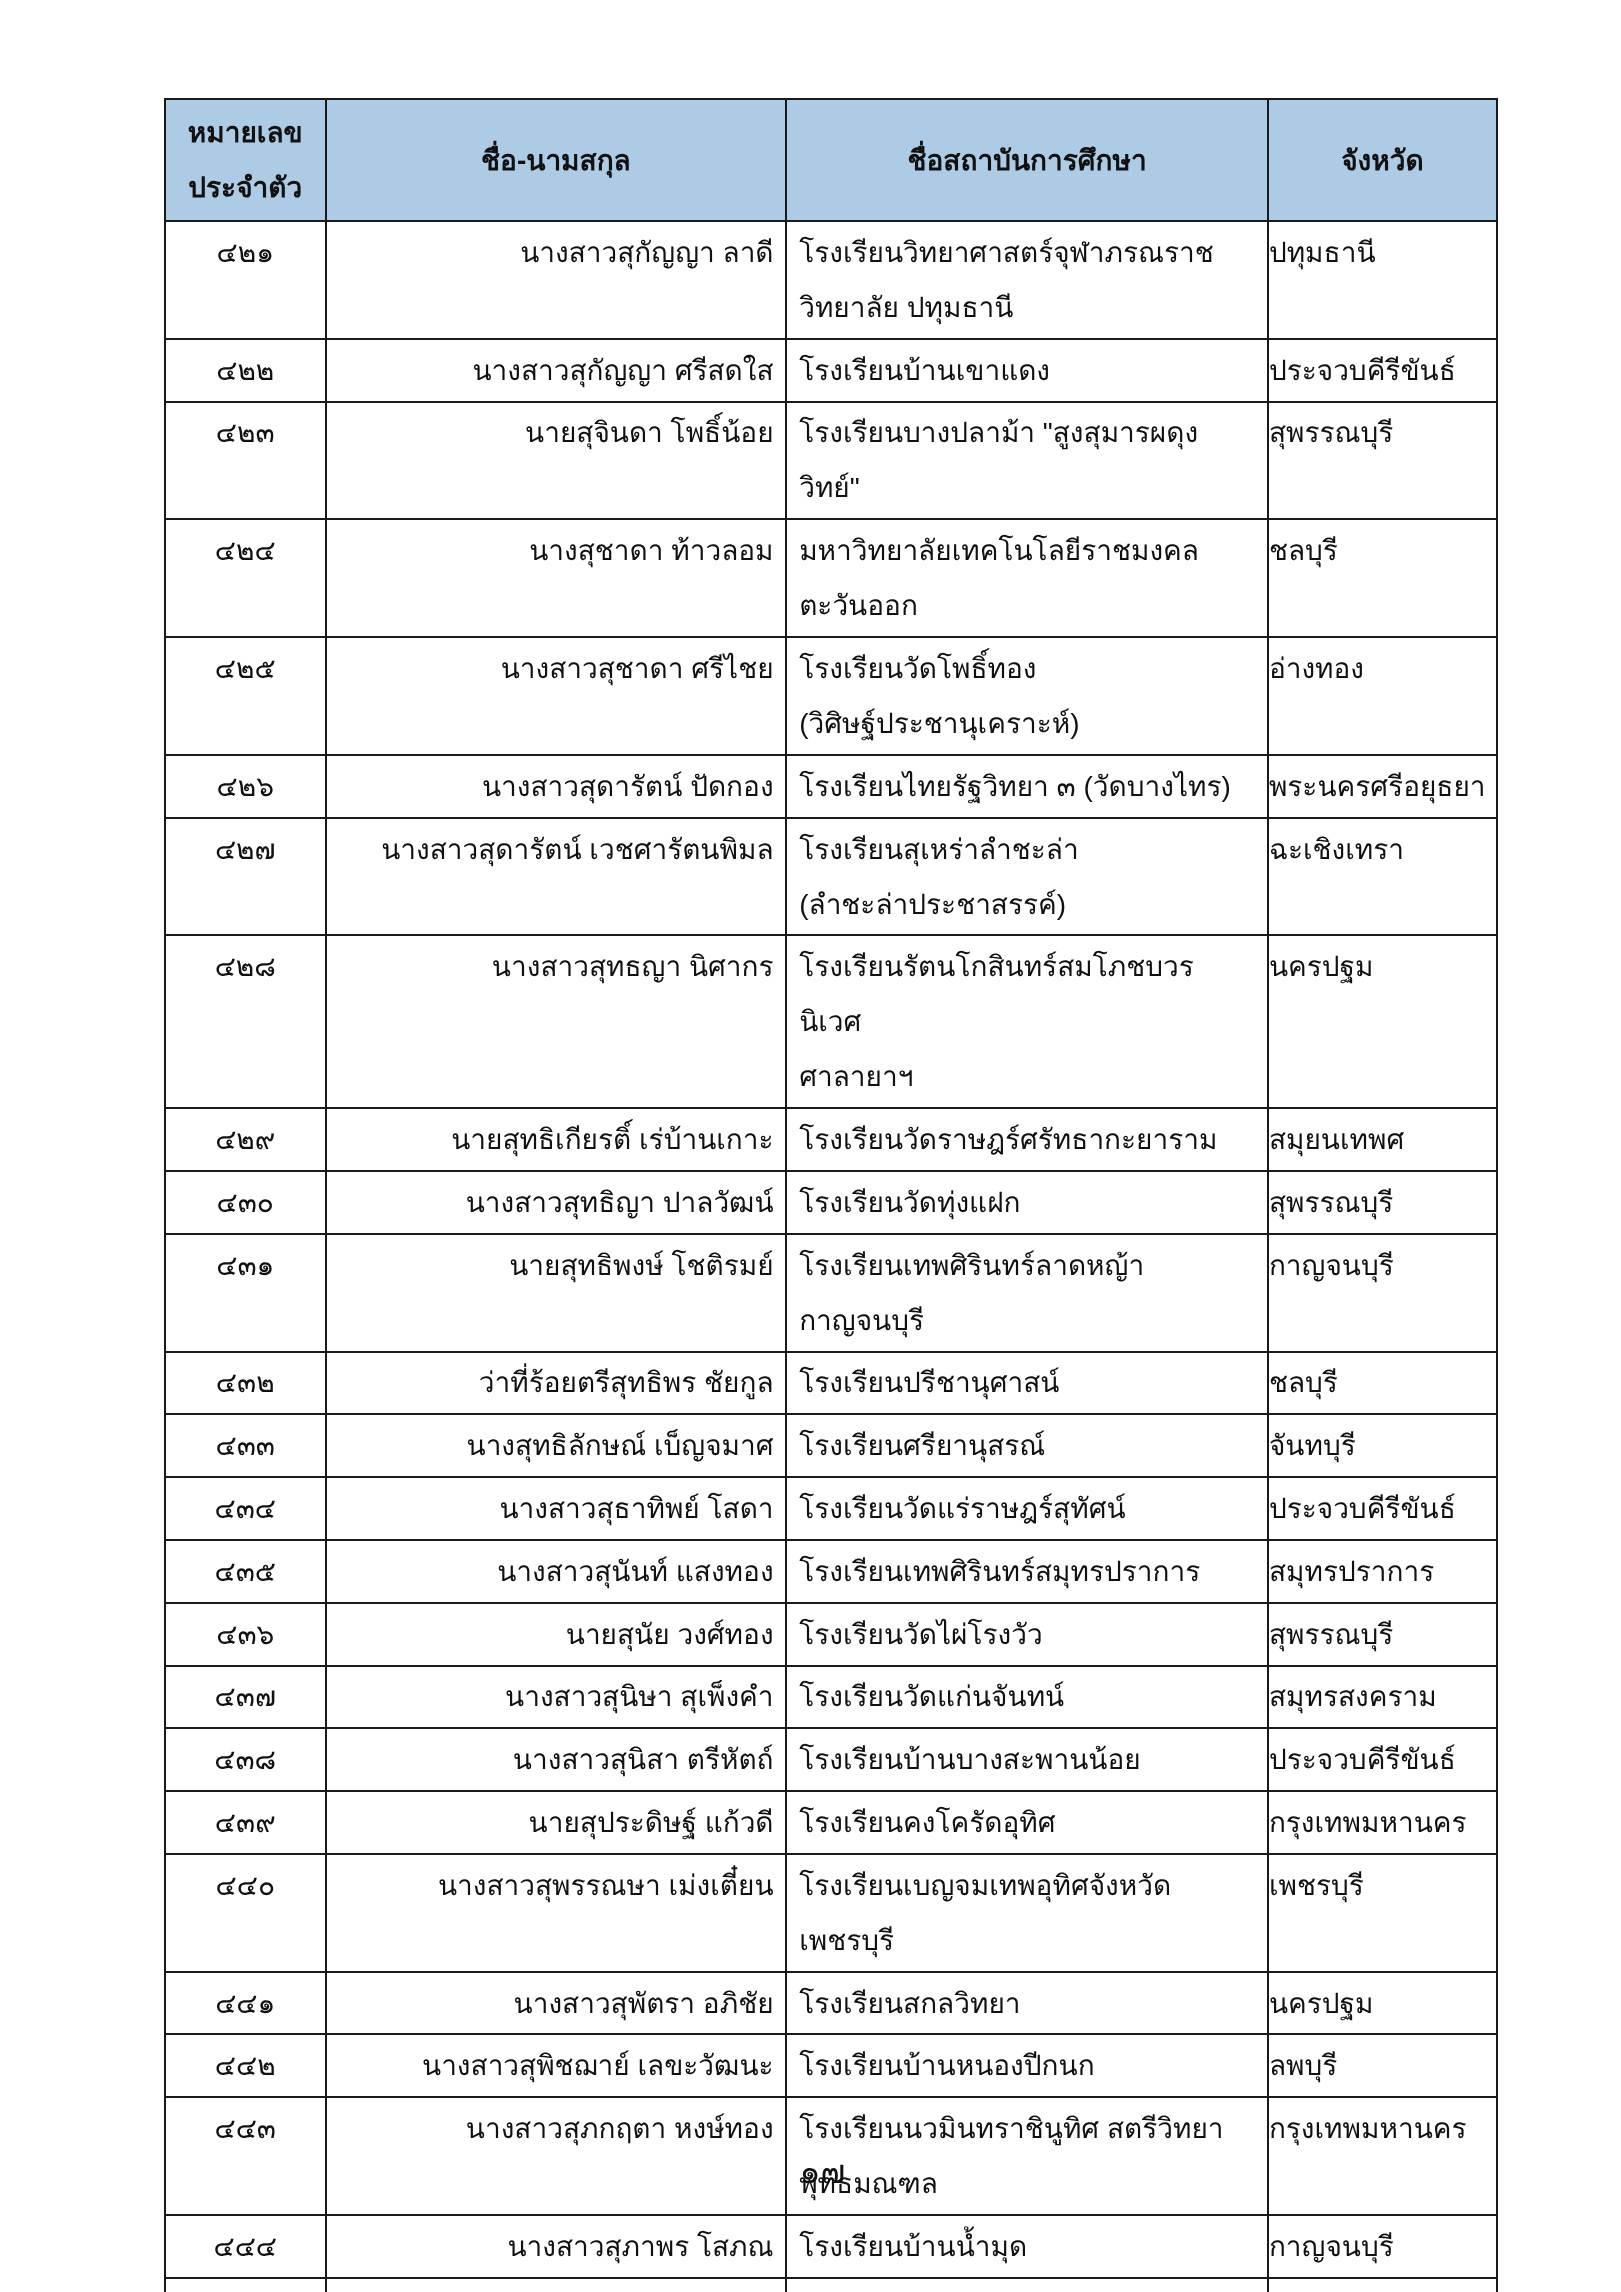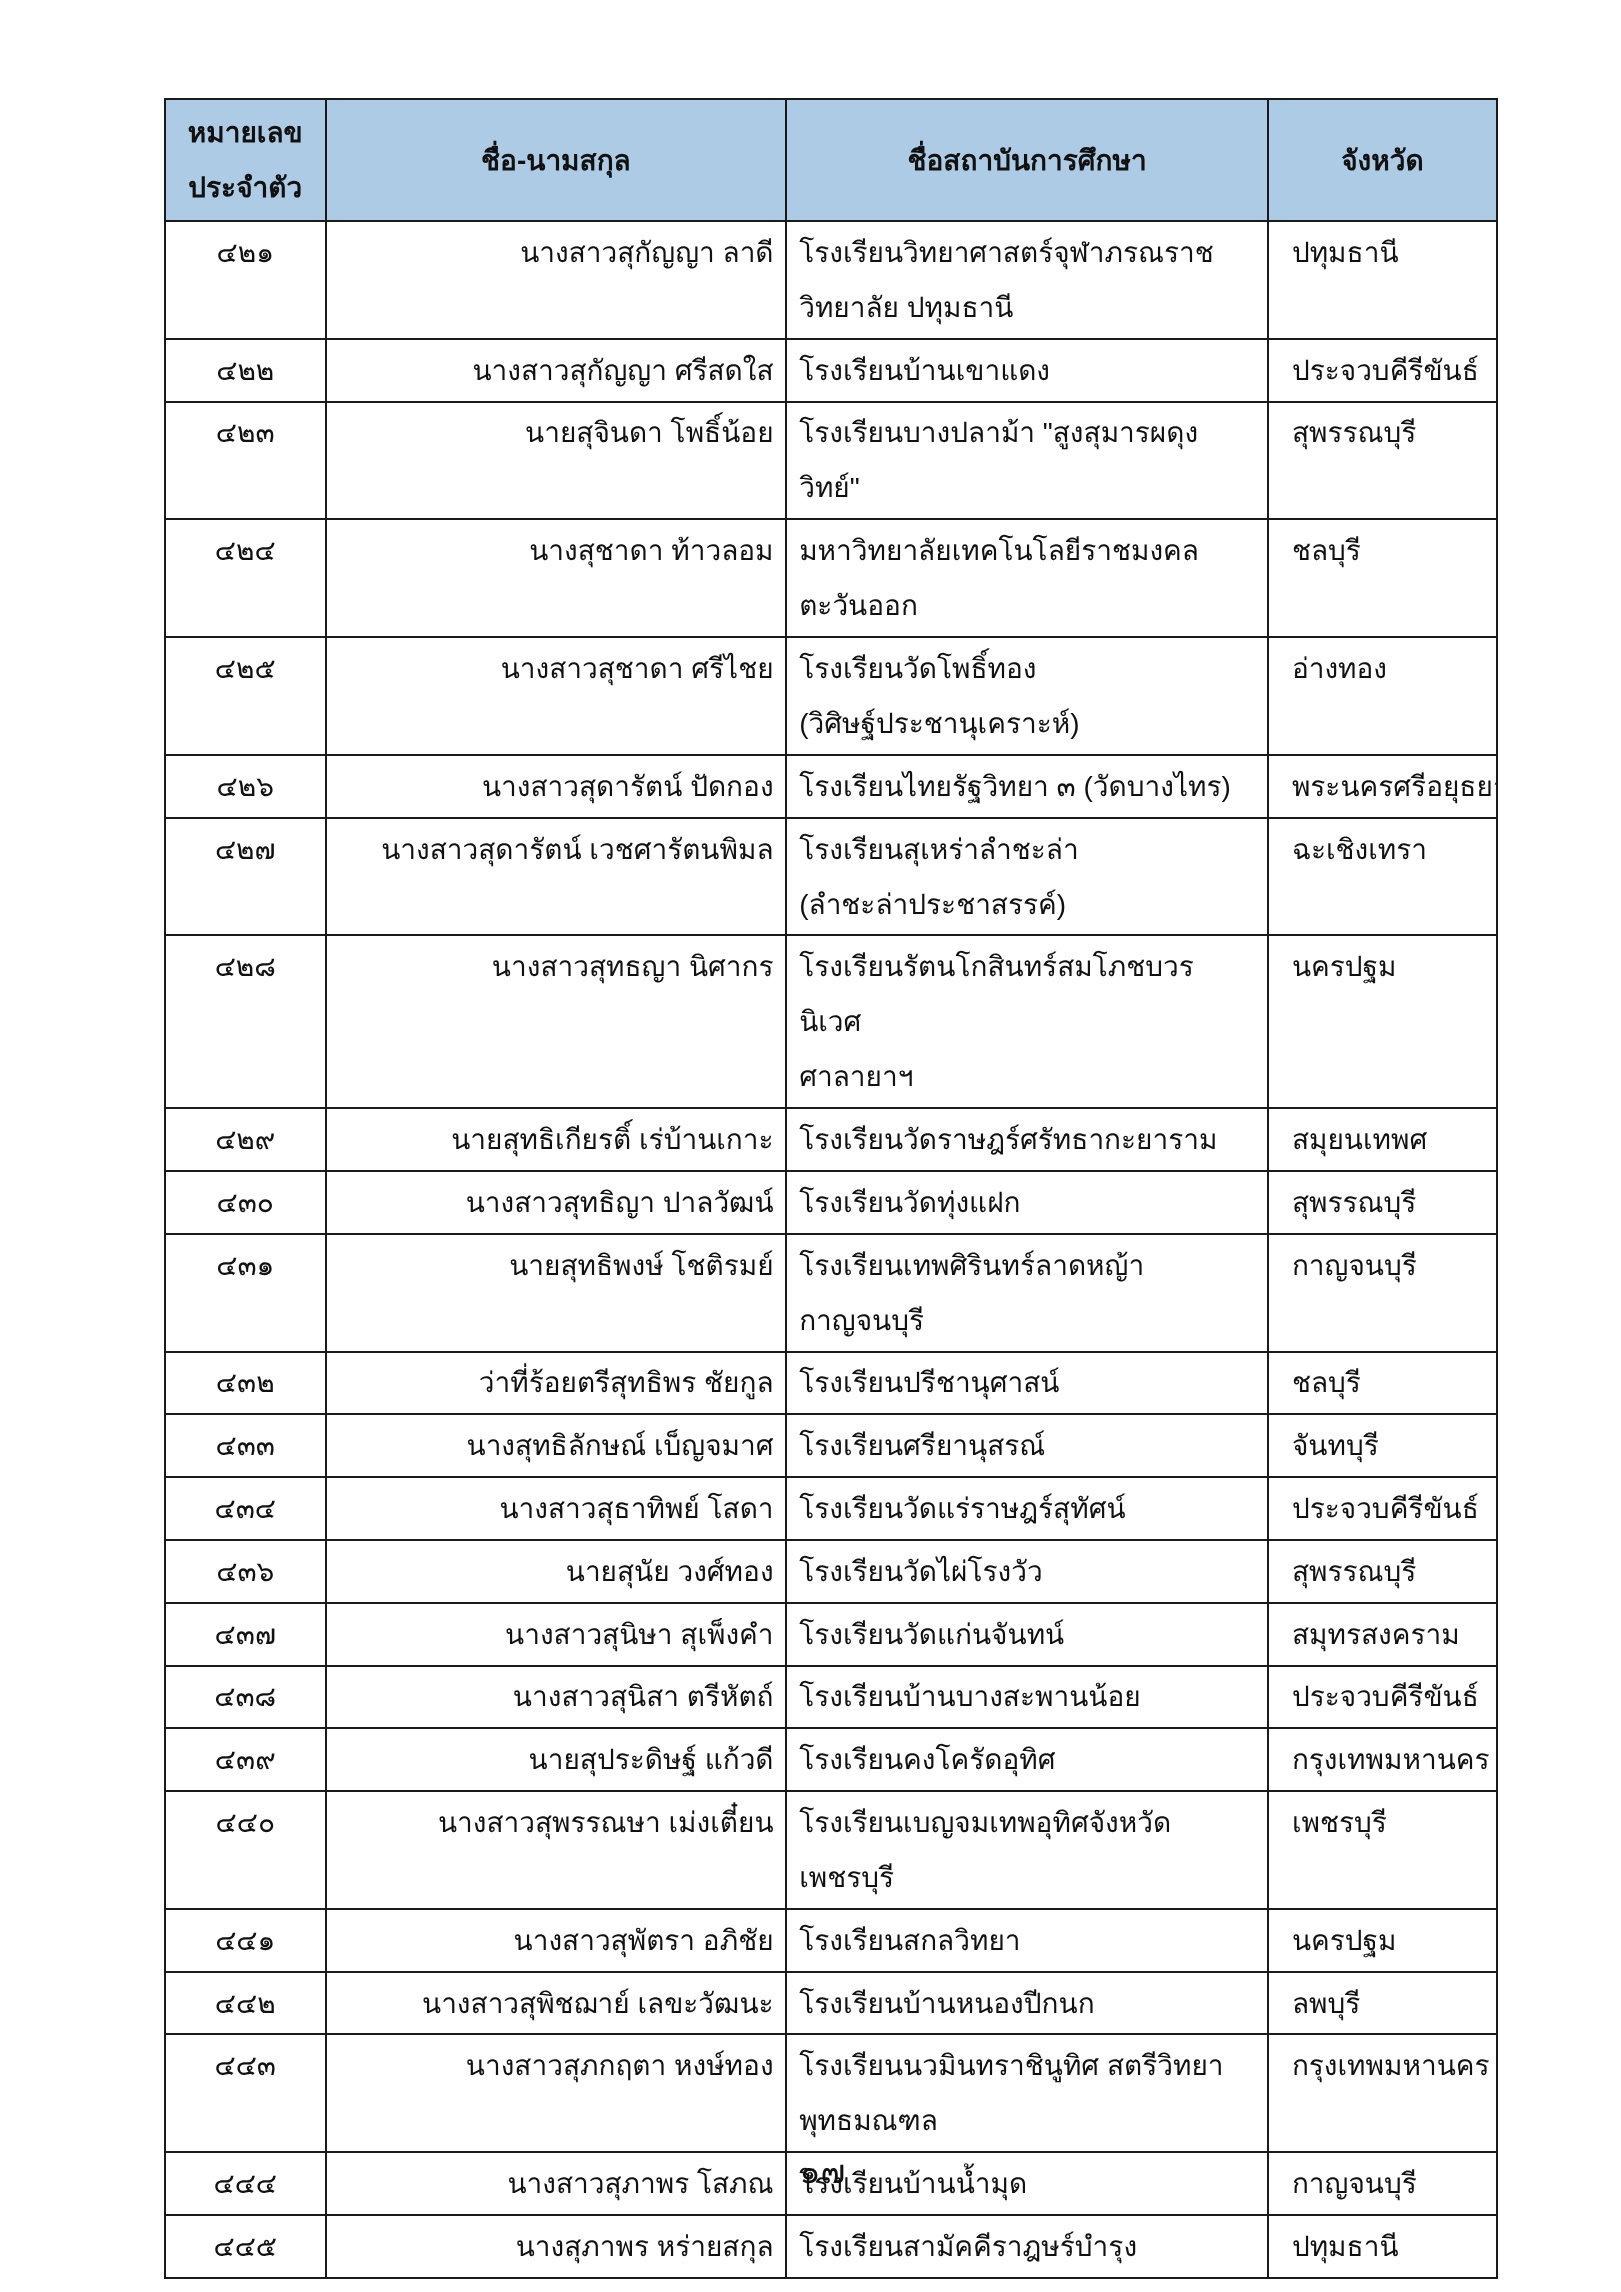--- a/index.html
+++ b/index.html
@@ -43,21 +43,21 @@
     padding:2px 9.8px;
   }
   tbody td{
     vertical-align:top;
     line-height:55px;
     padding:2.9px 11.8px;
   }
   td.c-id{text-align:center;padding:2.9px 3.9px;margin-left:32px;}
   td.c-name{text-align:right;}
   td.c-inst{text-align:left;margin-top:12px;}
-  td.c-prov{text-align:left;padding-left:23px;}
+  td.c-prov{text-align:left;padding-left:0;}
   .page-number{
     position:absolute;
     left:0;top:2145px;width:1621px;
     text-align:center;
     font-size:33px;
     color:#111;
   }
 </style>
 </head>
 <body>
@@ -179,20 +179,26 @@
     <td class="c-prov">จันทบุรี</td>
   </tr>
 
   <tr>
     <td class="c-id">๔๓๔</td>
     <td class="c-name">นางสาวสุธาทิพย์   โสดา</td>
     <td class="c-inst">โรงเรียนวัดแร่ราษฎร์สุทัศน์</td>
     <td class="c-prov">ประจวบคีรีขันธ์</td>
   </tr>
 
+  <tr>
+    <td class="c-id">๔๓๕</td>
+    <td class="c-name">นางสาวสุนันท์ แสงทอง</td>
+    <td class="c-inst">โรงเรียนเทพศิรินทร์สมุทรปราการ</td>
+    <td class="c-prov">สมุทรปราการ</td>
+  </tr>
 
   <tr>
     <td class="c-id">๔๓๖</td>
     <td class="c-name">นายสุนัย  วงศ์ทอง</td>
     <td class="c-inst">โรงเรียนวัดไผ่โรงวัว</td>
     <td class="c-prov">สุพรรณบุรี</td>
   </tr>
 
   <tr>
     <td class="c-id">๔๓๗</td>

